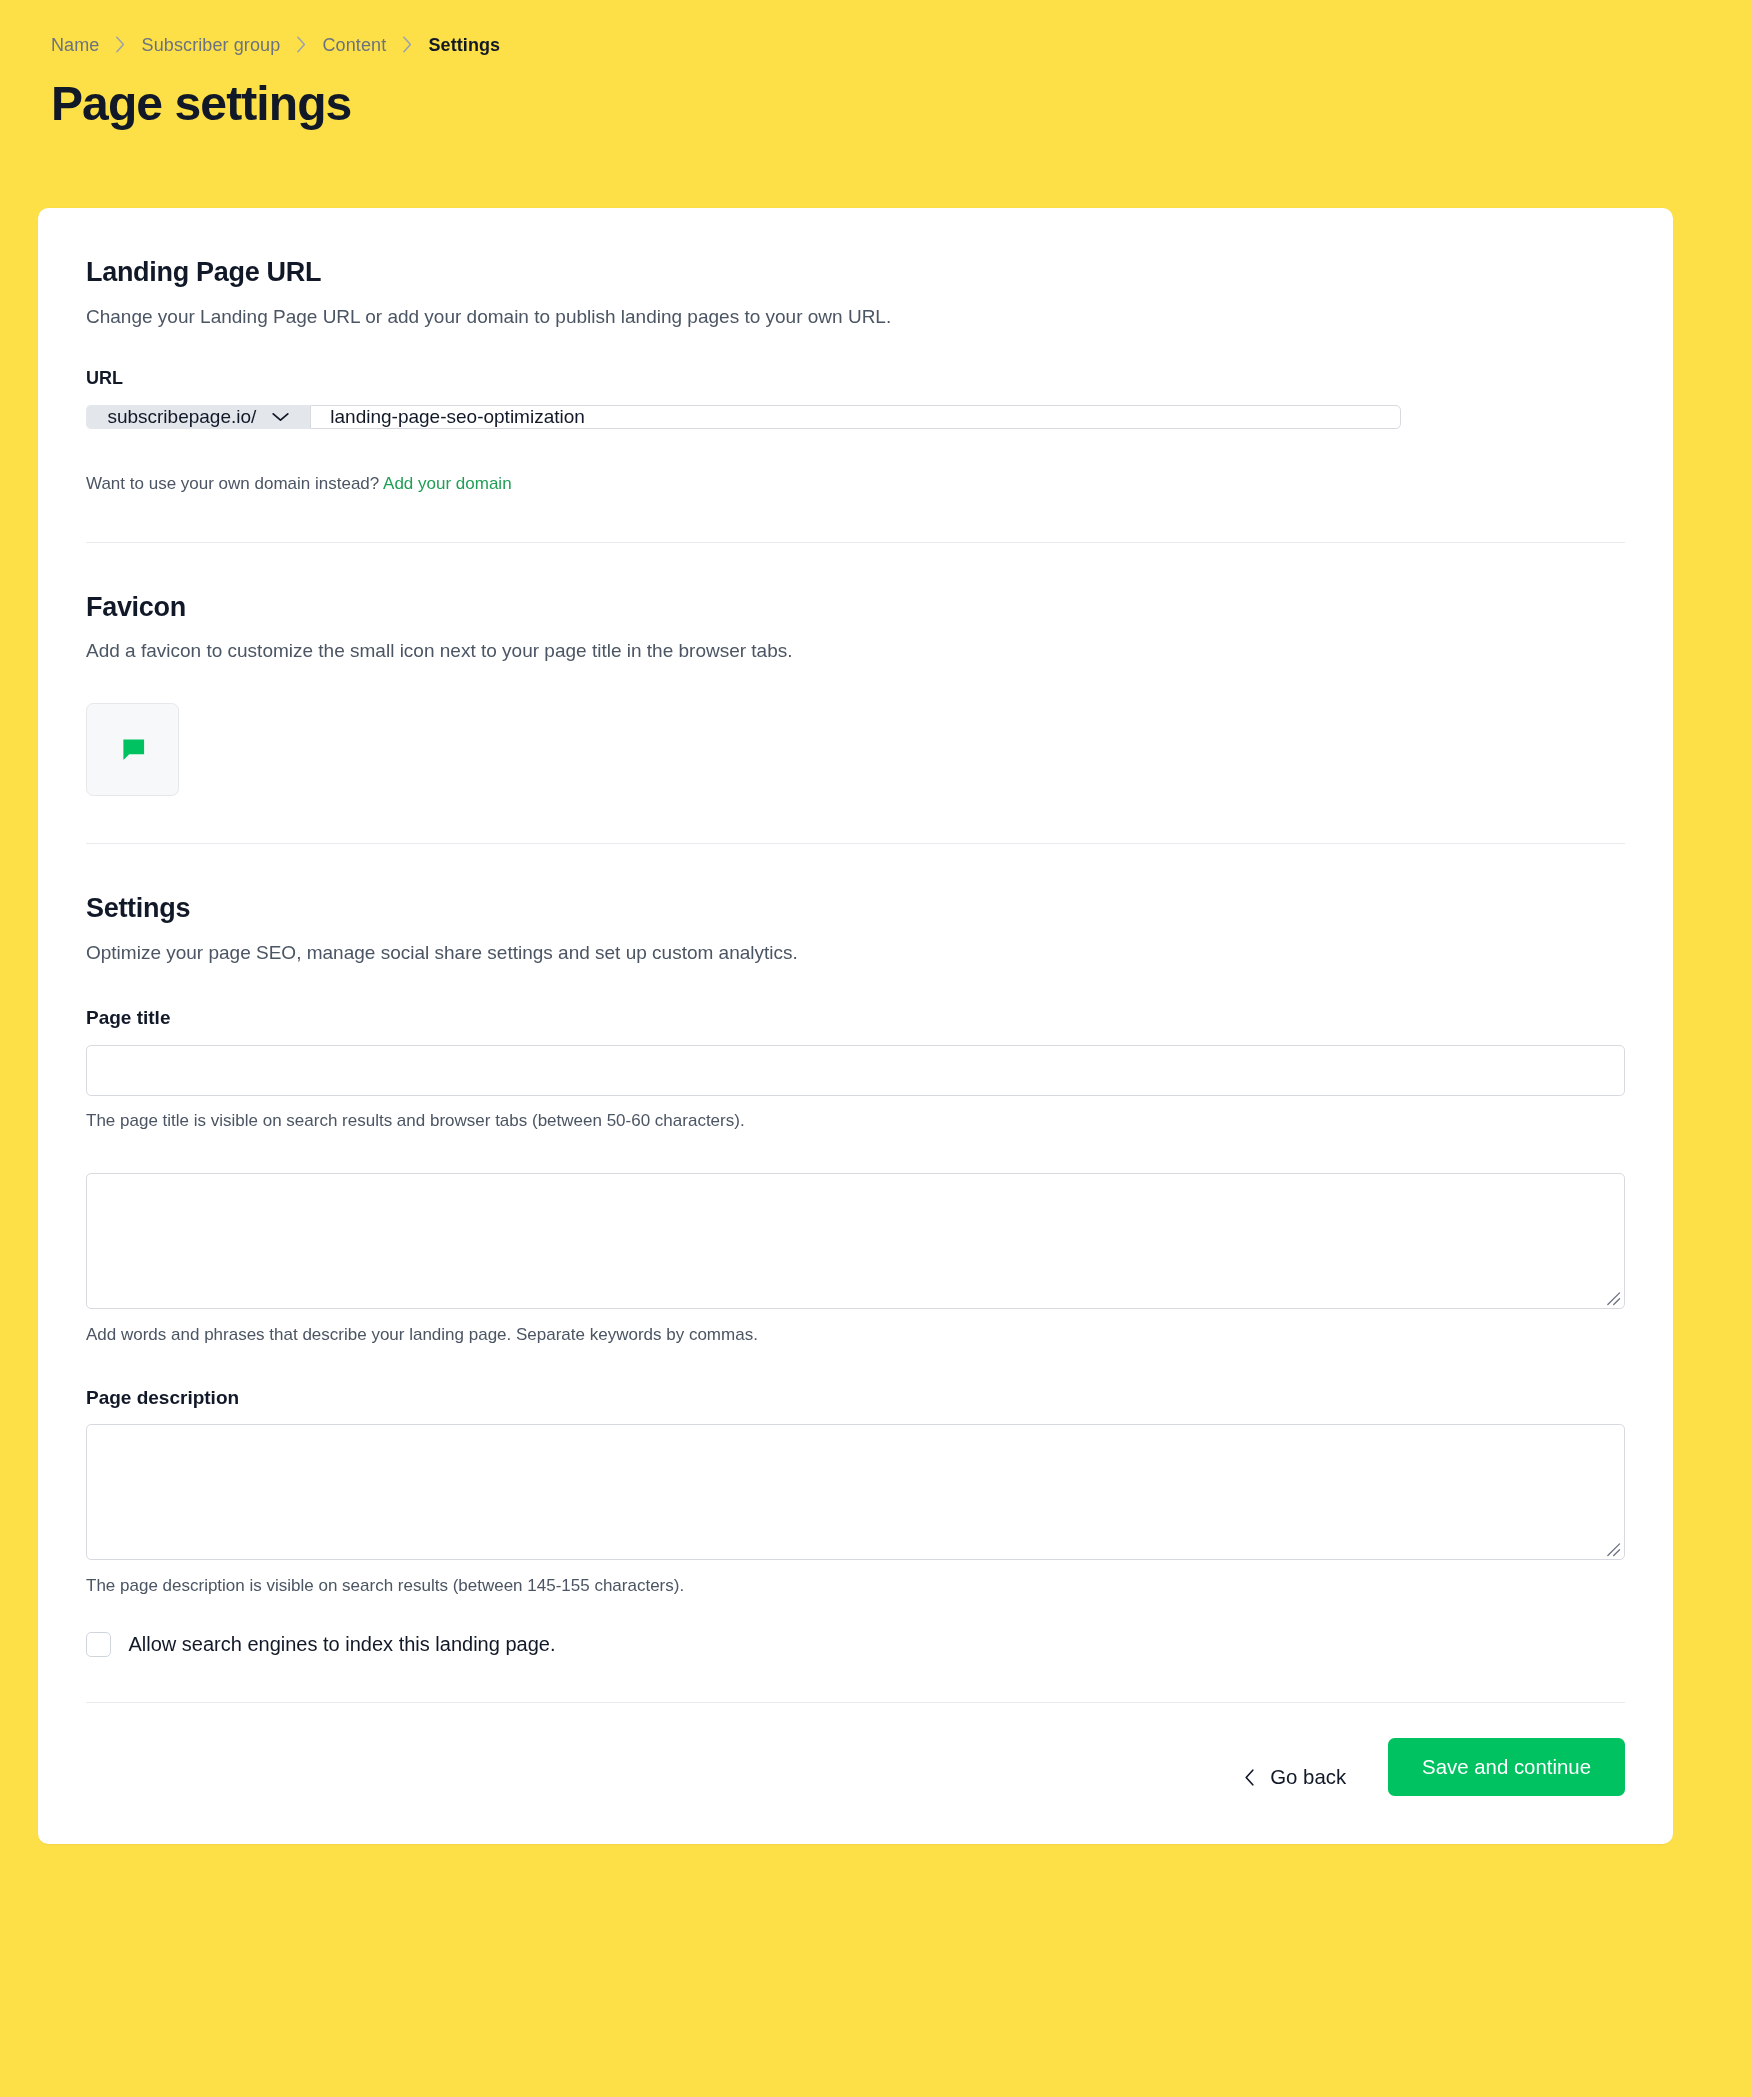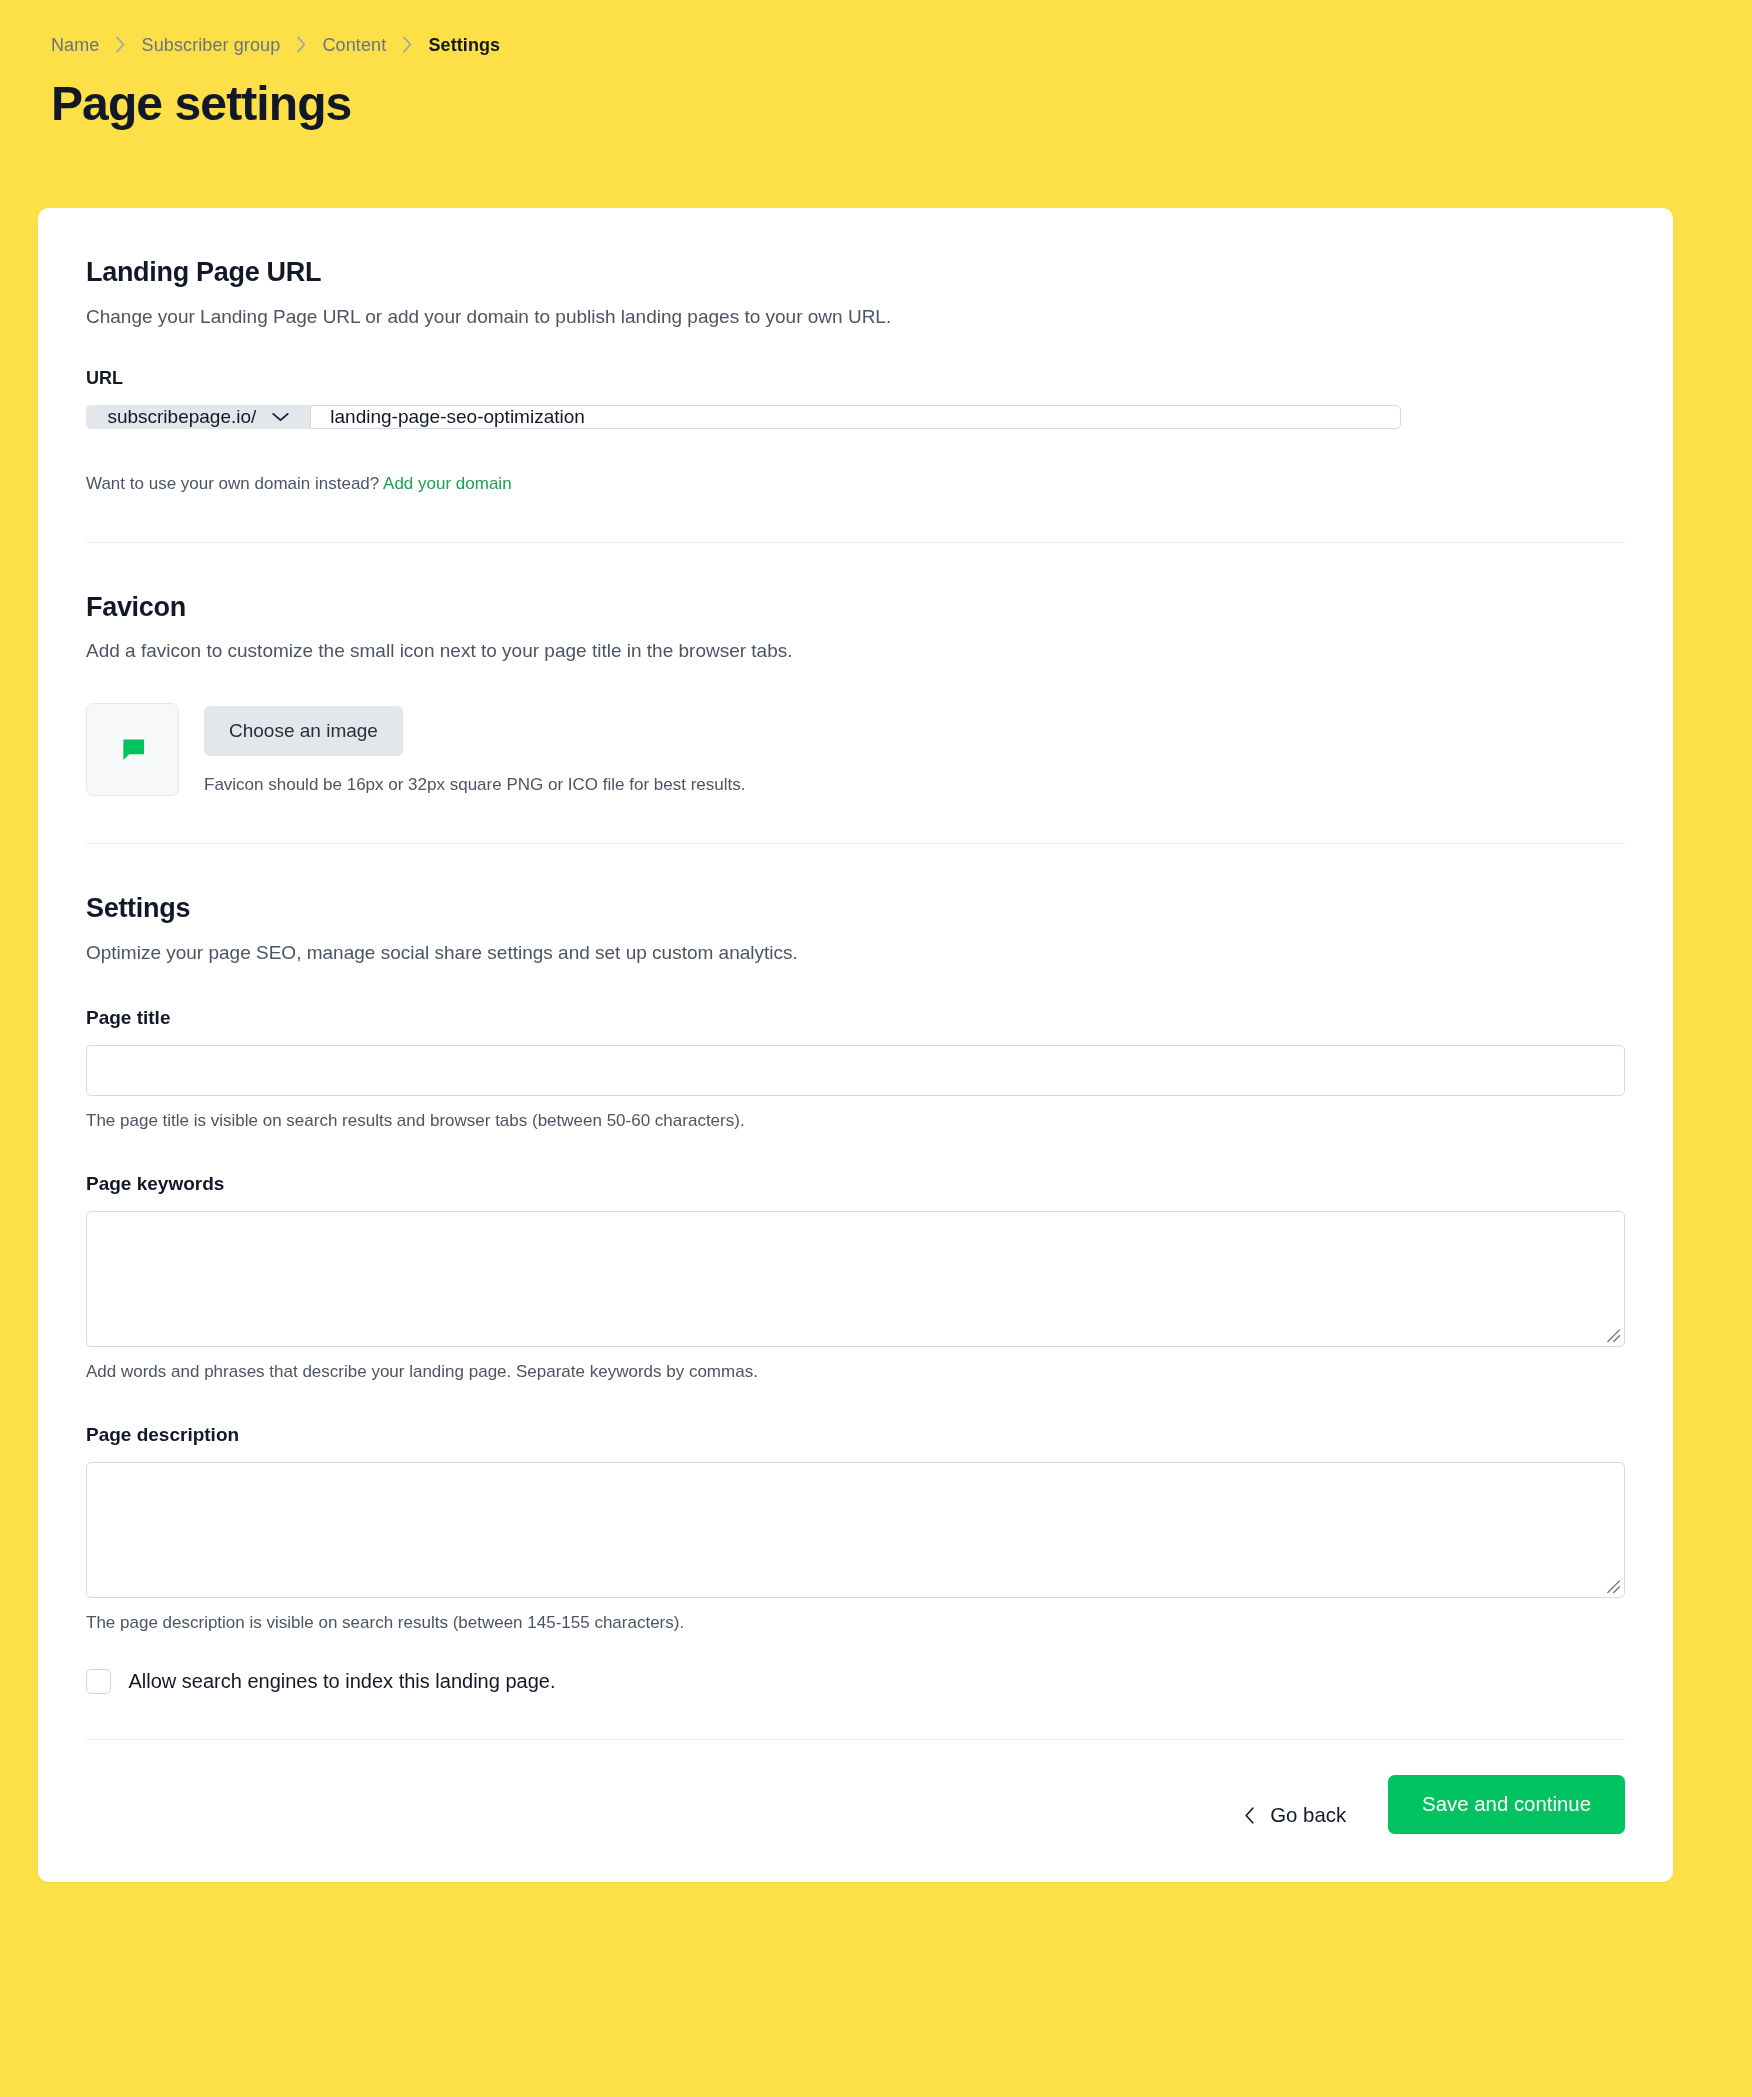--- a/index.html
+++ b/index.html
@@ -399,42 +399,37 @@
       <p class="section-desc">Add a favicon to customize the small icon next to your page title in the browser tabs.</p>
 
       <div class="favicon-row">
         <div class="favicon-thumb">
           <span>
             <svg width="34" height="34" viewBox="0 0 46 46">
               <path d="M10 10 H38 V30 H18 L10 38 Z" fill="#00C261"></path>
             </svg>
           </span>
         </div>
-        <div class="favicon-col">
-          <button class="btn-choose">Choose an image</button>
-          <p class="favicon-hint">Favicon should be 16px or 32px square PNG or ICO file for best results.</p>
-        </div>
       </div>
 
       <div class="divider"></div>
     </section>
 
     <section class="section">
       <h2 class="section-title">Settings</h2>
       <p class="section-desc">Optimize your page SEO, manage social share settings and set up custom analytics.</p>
 
 
       <div class="fieldset">
         <div class="fl">Page title</div>
         <input class="text-input" type="text" value="" style="">
         <p class="help">The page title is visible on search results and browser tabs (between 50-60 characters).</p>
       </div>
 
       <div class="fieldset">
-        <div class="fl">Page keywords</div>
         <div class="textarea-wrap">
           <textarea class="text-area ta-keywords" style=""></textarea>
           <span class="resize-grip">
             <svg width="19" height="19" viewBox="0 0 26 26">
               <path d="M24 8 L8 24 M24 16 L16 24" stroke="#6B7280" stroke-width="1.8" fill="none" stroke-linecap="round"></path>
             </svg>
           </span>
         </div>
         <p class="help">Add words and phrases that describe your landing page. Separate keywords by commas.</p>
       </div>

